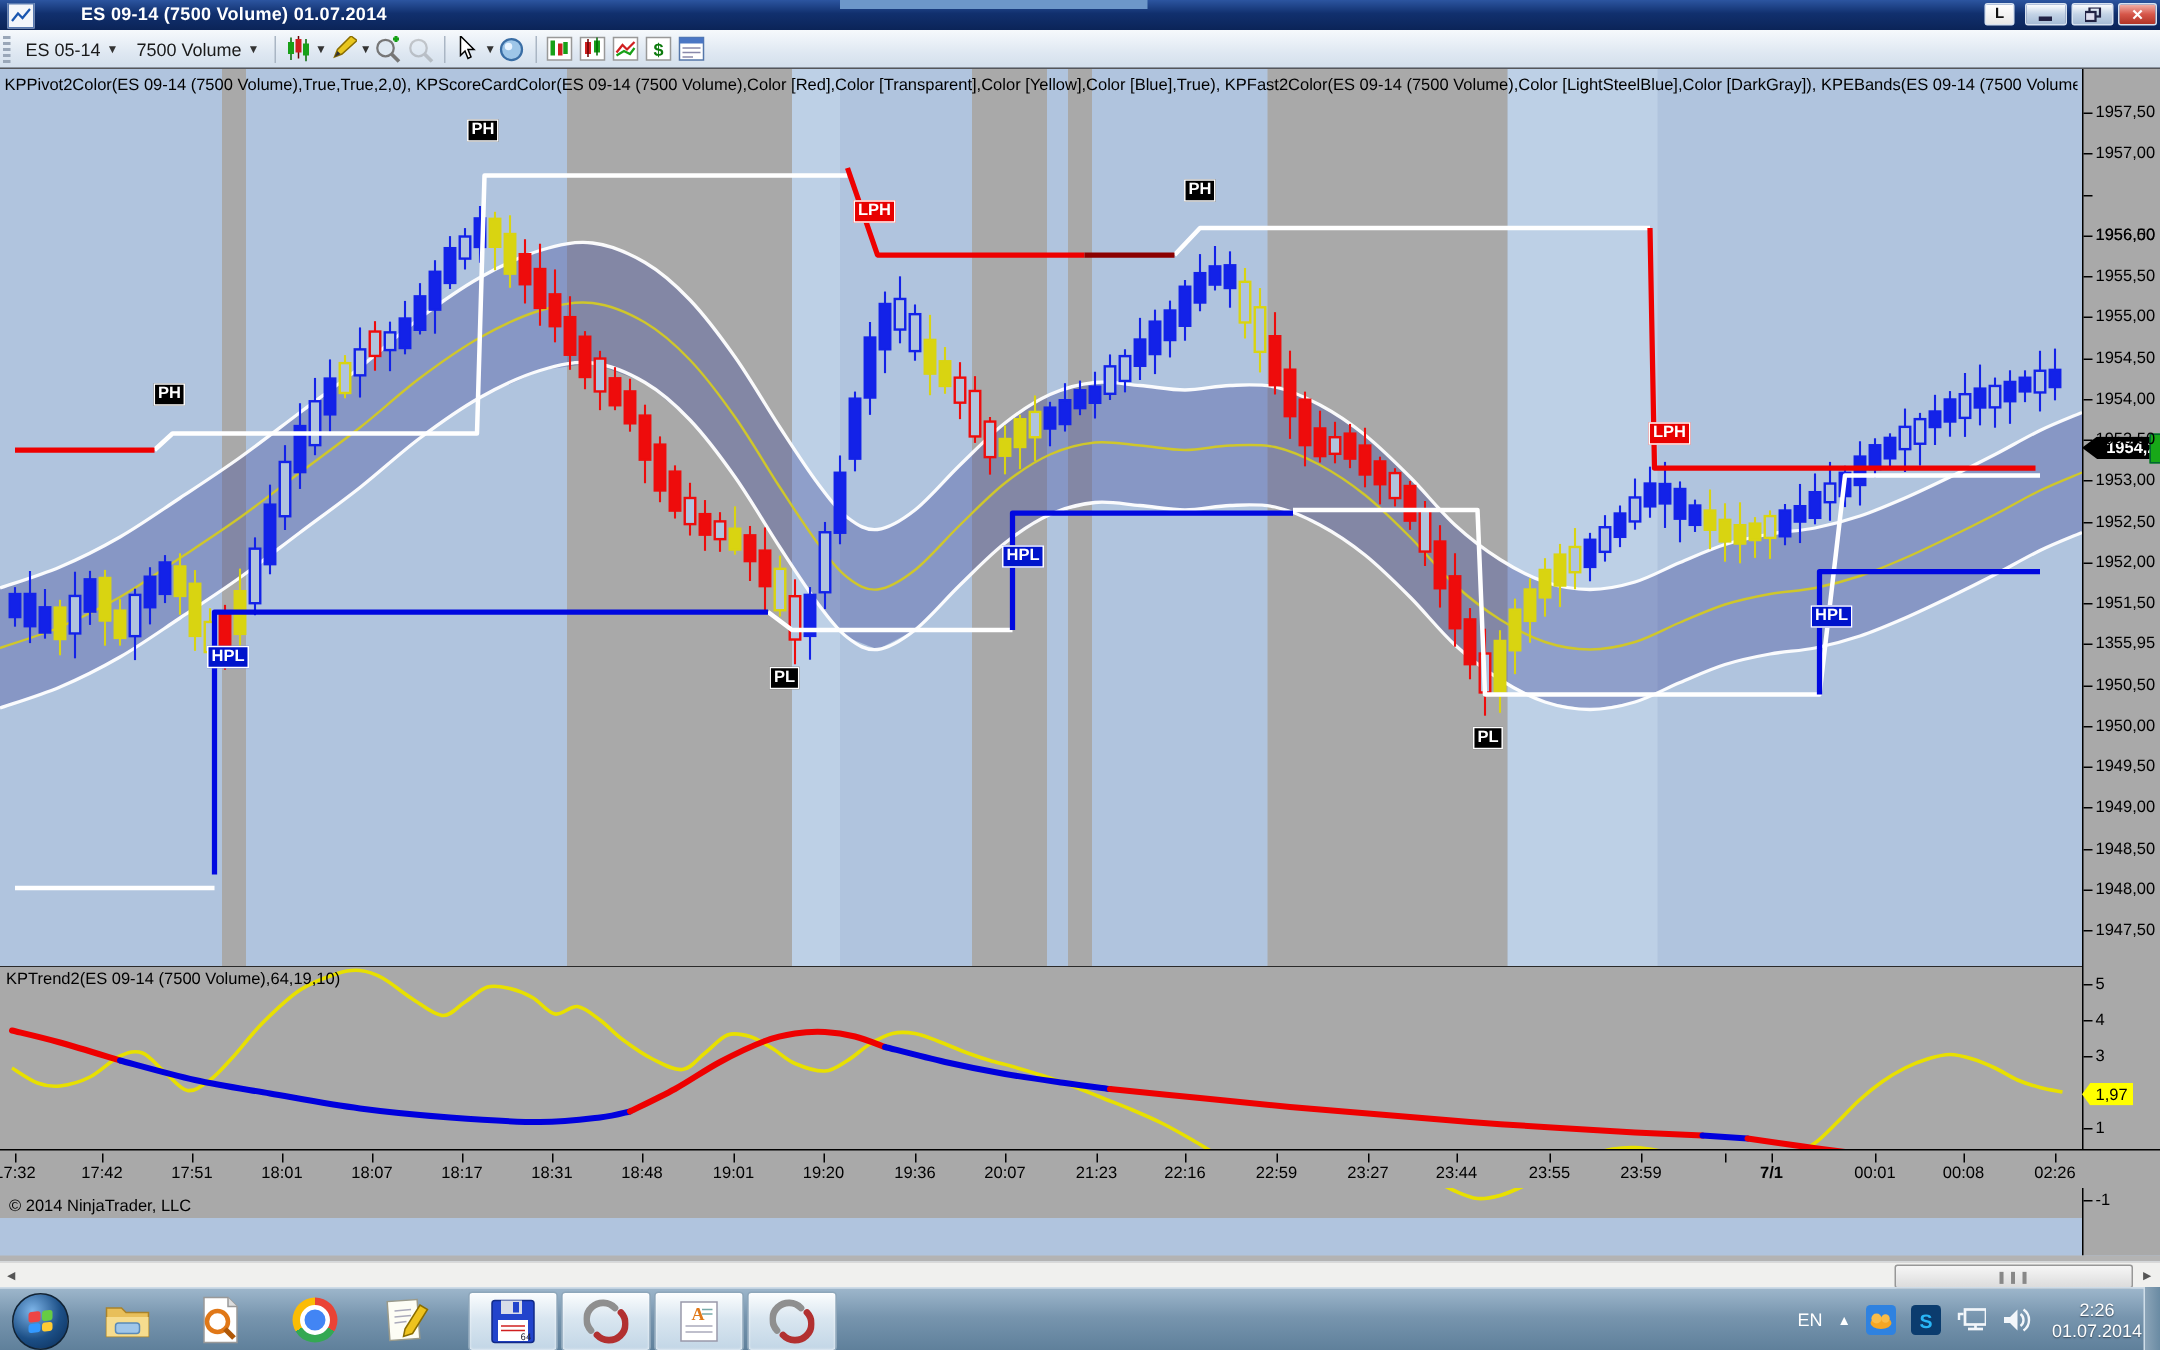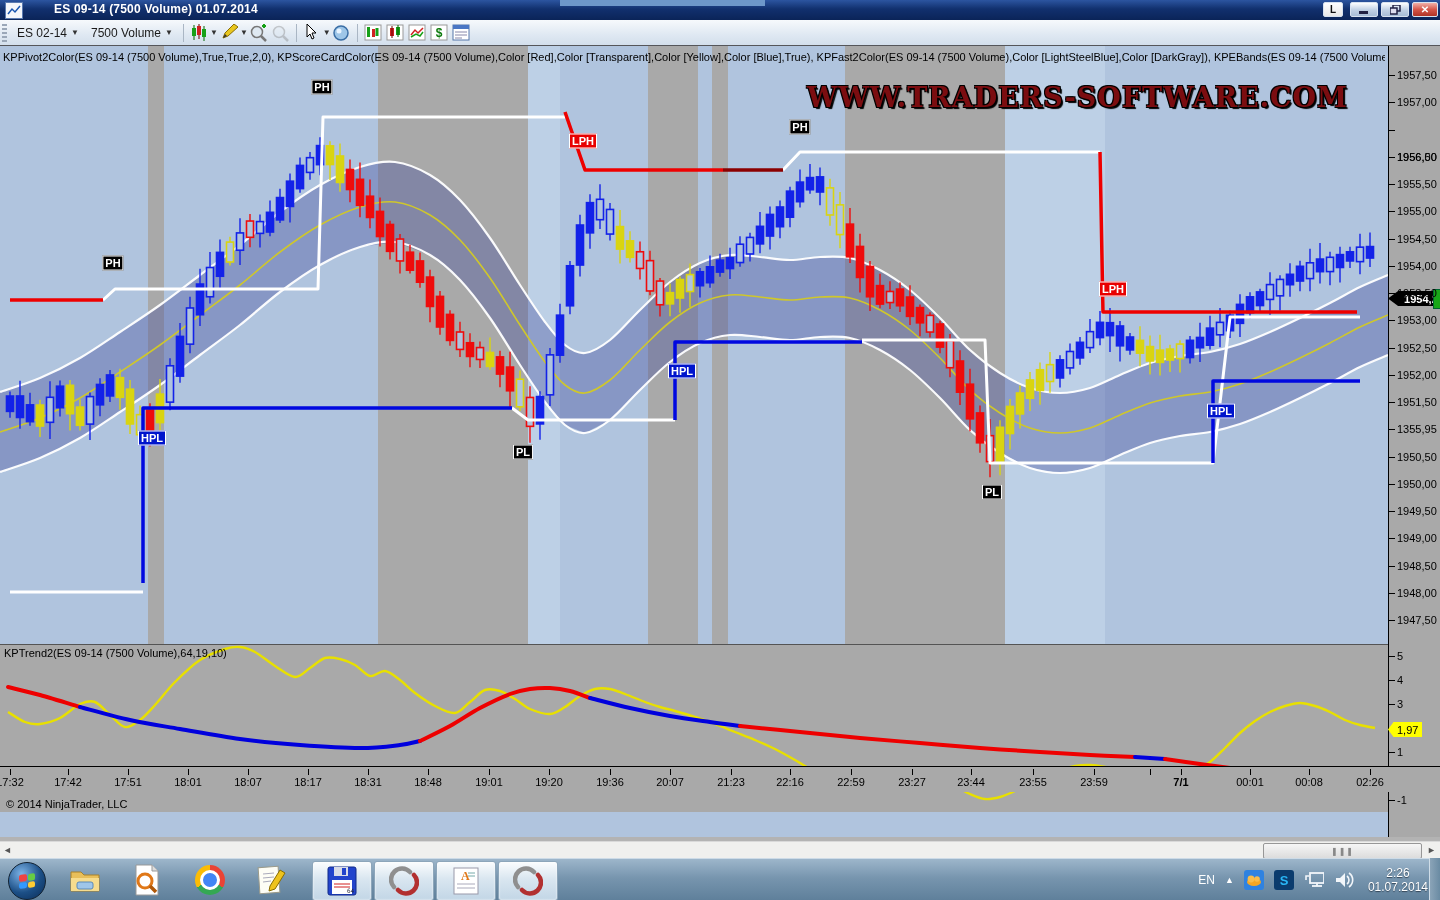--- a/index.html
+++ b/index.html
@@ -116,21 +116,21 @@
           <rect x="3" y="0" width="7" height="6" fill="none" stroke="#224" stroke-width="1.5"></rect>
           <rect x="0" y="3" width="7" height="6" fill="#dde" stroke="#224" stroke-width="1.5"></rect>
         </svg>
     </div>
     <div id="btn-close" class="winbtn">✕</div>
   </div>
 
   <div id="toolbar">
     <div class="grip"></div>
     <div class="tb-item">
-      <span>ES 02-14</span>
+      <span>ES 05-14</span>
       <span class="tb-caret">▼</span>
     </div>
     <div class="tb-item">
       <span>7500 Volume</span>
       <span class="tb-caret">▼</span>
     </div>
     <div class="tb-sep"></div>
     <div class="tb-ic">
       <svg width="18" height="17">
           <line x1="4" y1="1" x2="4" y2="16" stroke="#060"></line>
@@ -527,21 +527,20 @@
         <path d="M80,707 C88.33333333333333,709.1666666666666 113.33333333333333,716.3333333333334 130,720 C146.66666666666666,723.6666666666666 161.66666666666666,725.8333333333334 180,729 C198.33333333333334,732.1666666666666 220,736.3333333333334 240,739 C260,741.6666666666666 280,743.5 300,745 C320,746.5 343.3333333333333,748 360,748 C376.6666666666667,748 390,746.1666666666666 400,745 C410,743.8333333333334 416.6666666666667,741.6666666666666 420,741" fill="none" stroke="#0000dd" stroke-width="4" stroke-linecap="round"></path>
         <path d="M420,741 C425,738.5 440,731.5 450,726 C460,720.5 470,713.3333333333334 480,708 C490,702.6666666666666 501.6666666666667,697.1666666666666 510,694 C518.3333333333334,690.8333333333334 523.3333333333334,690 530,689 C536.6666666666666,688 543.3333333333334,687.6666666666666 550,688 C556.6666666666666,688.3333333333334 563.3333333333334,689.3333333333334 570,691 C576.6666666666666,692.6666666666666 586.6666666666666,696.8333333333334 590,698" fill="none" stroke="#ee0000" stroke-width="4" stroke-linecap="round"></path>
         <path d="M590,698 C596.6666666666666,699.6666666666666 616.6666666666666,705 630,708 C643.3333333333334,711 656.6666666666666,713.6666666666666 670,716 C683.3333333333334,718.3333333333334 698.3333333333334,720.3333333333334 710,722 C721.6666666666666,723.6666666666666 735,725.3333333333334 740,726" fill="none" stroke="#0000dd" stroke-width="4" stroke-linecap="round"></path>
         <path d="M740,726 C750,727 780,730 800,732 C820,734 840,736.1666666666666 860,738 C880,739.8333333333334 900,741.3333333333334 920,743 C940,744.6666666666666 960,746.5 980,748 C1000,749.5 1021.6666666666666,750.8333333333334 1040,752 C1058.3333333333333,753.1666666666666 1074.1666666666667,754.1666666666666 1090,755 C1105.8333333333333,755.8333333333334 1127.5,756.6666666666666 1135,757" fill="none" stroke="#ee0000" stroke-width="4" stroke-linecap="round"></path>
         <path d="M1135,757 C1140,757.3333333333334 1160,758.6666666666666 1165,759" fill="none" stroke="#0000dd" stroke-width="4" stroke-linecap="round"></path>
         <path d="M1165,759 C1170.8333333333333,759.8333333333334 1189.1666666666667,762.5 1200,764 C1210.8333333333333,765.5 1225,767.3333333333334 1230,768" fill="none" stroke="#ee0000" stroke-width="4" stroke-linecap="round"></path>
         <path d="M1230,768 C1236.6666666666667,768.8333333333334 1256.6666666666667,771.5 1270,773 C1283.3333333333333,774.5 1296.6666666666667,775.8333333333334 1310,777 C1323.3333333333333,778.1666666666666 1339.1666666666667,779.3333333333334 1350,780 C1360.8333333333333,780.6666666666666 1370.8333333333333,780.8333333333334 1375,781" fill="none" stroke="#0000dd" stroke-width="4" stroke-linecap="round"></path>
       </svg>
     <div id="indicator-header">KPPivot2Color(ES 09-14 (7500 Volume),True,True,2,0), KPScoreCardColor(ES 09-14 (7500 Volume),Color [Red],Color [Transparent],Color [Yellow],Color [Blue],True), KPFast2Color(ES 09-14 (7500 Volume),Color [LightSteelBlue],Color [DarkGray]), KPEBands(ES 09-14 (7500 Volume</div>
     <div id="watermark">
-      <div id="wm1">WWW.TRADERS-SOFTWARE.COM</div>
     </div>
     <div id="pivot-layer">
         <div class="plabel pl-black" style="left: 113px; top: 217px;">PH</div>
         <div class="plabel pl-black" style="left: 322px; top: 41px;">PH</div>
         <div class="plabel pl-black" style="left: 800px; top: 81px;">PH</div>
         <div class="plabel pl-red" style="left: 583px; top: 95px;">LPH</div>
         <div class="plabel pl-red" style="left: 1113px; top: 243px;">LPH</div>
         <div class="plabel pl-blue" style="left: 152px; top: 392px;">HPL</div>
         <div class="plabel pl-blue" style="left: 682px; top: 325px;">HPL</div>
         <div class="plabel pl-blue" style="left: 1221px; top: 365px;">HPL</div>

